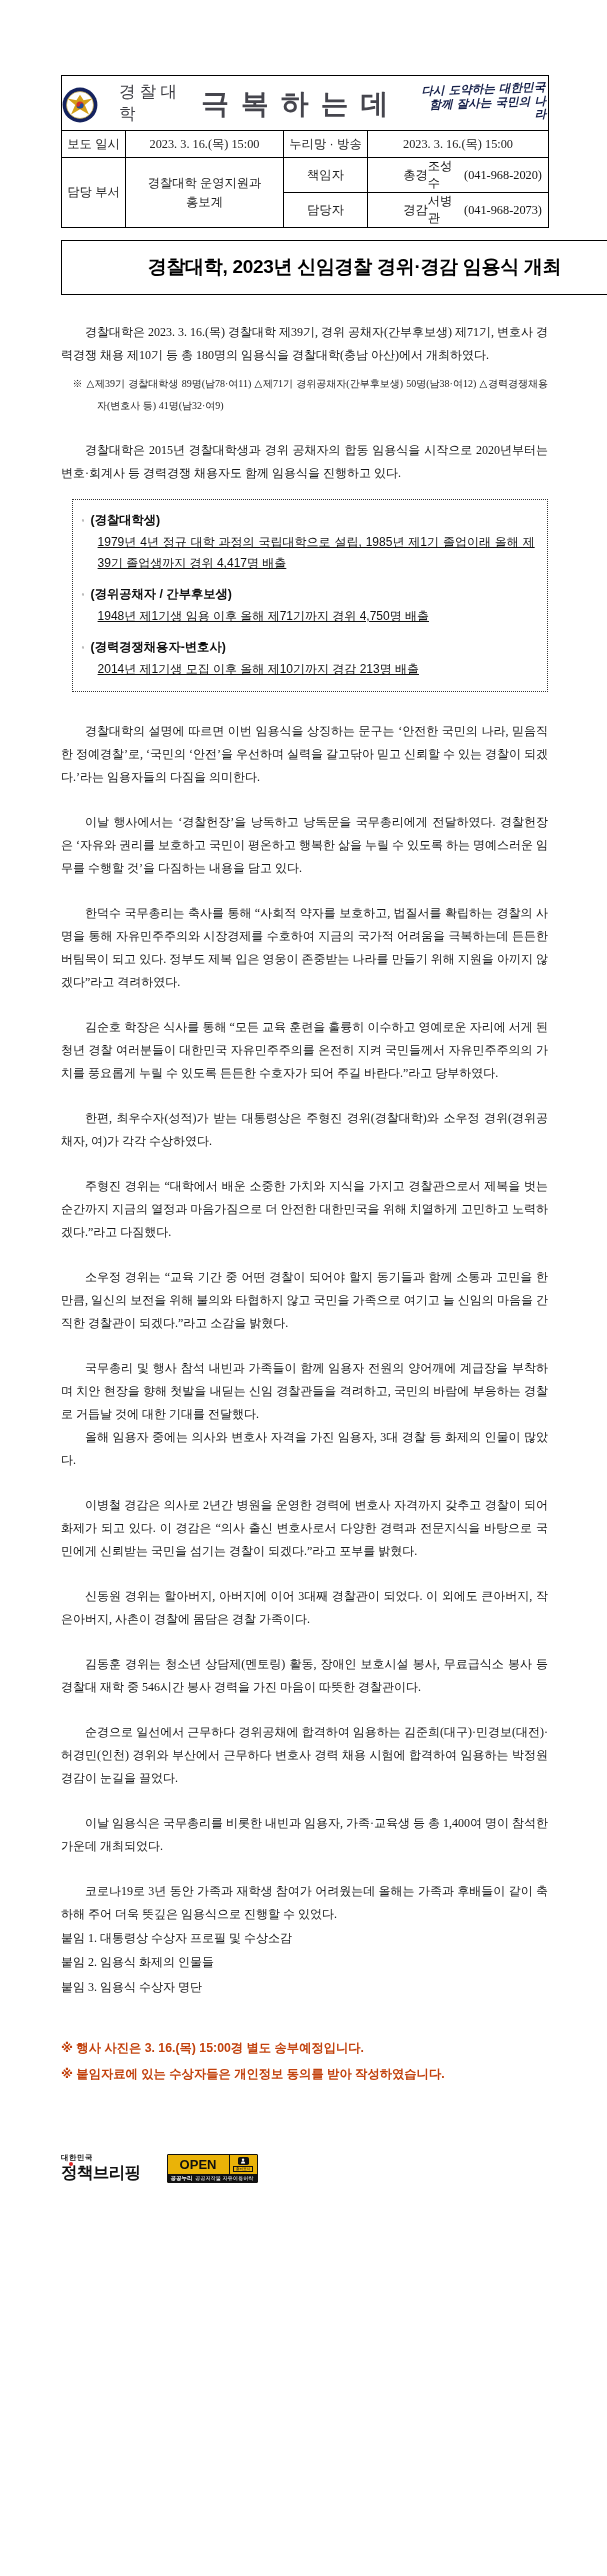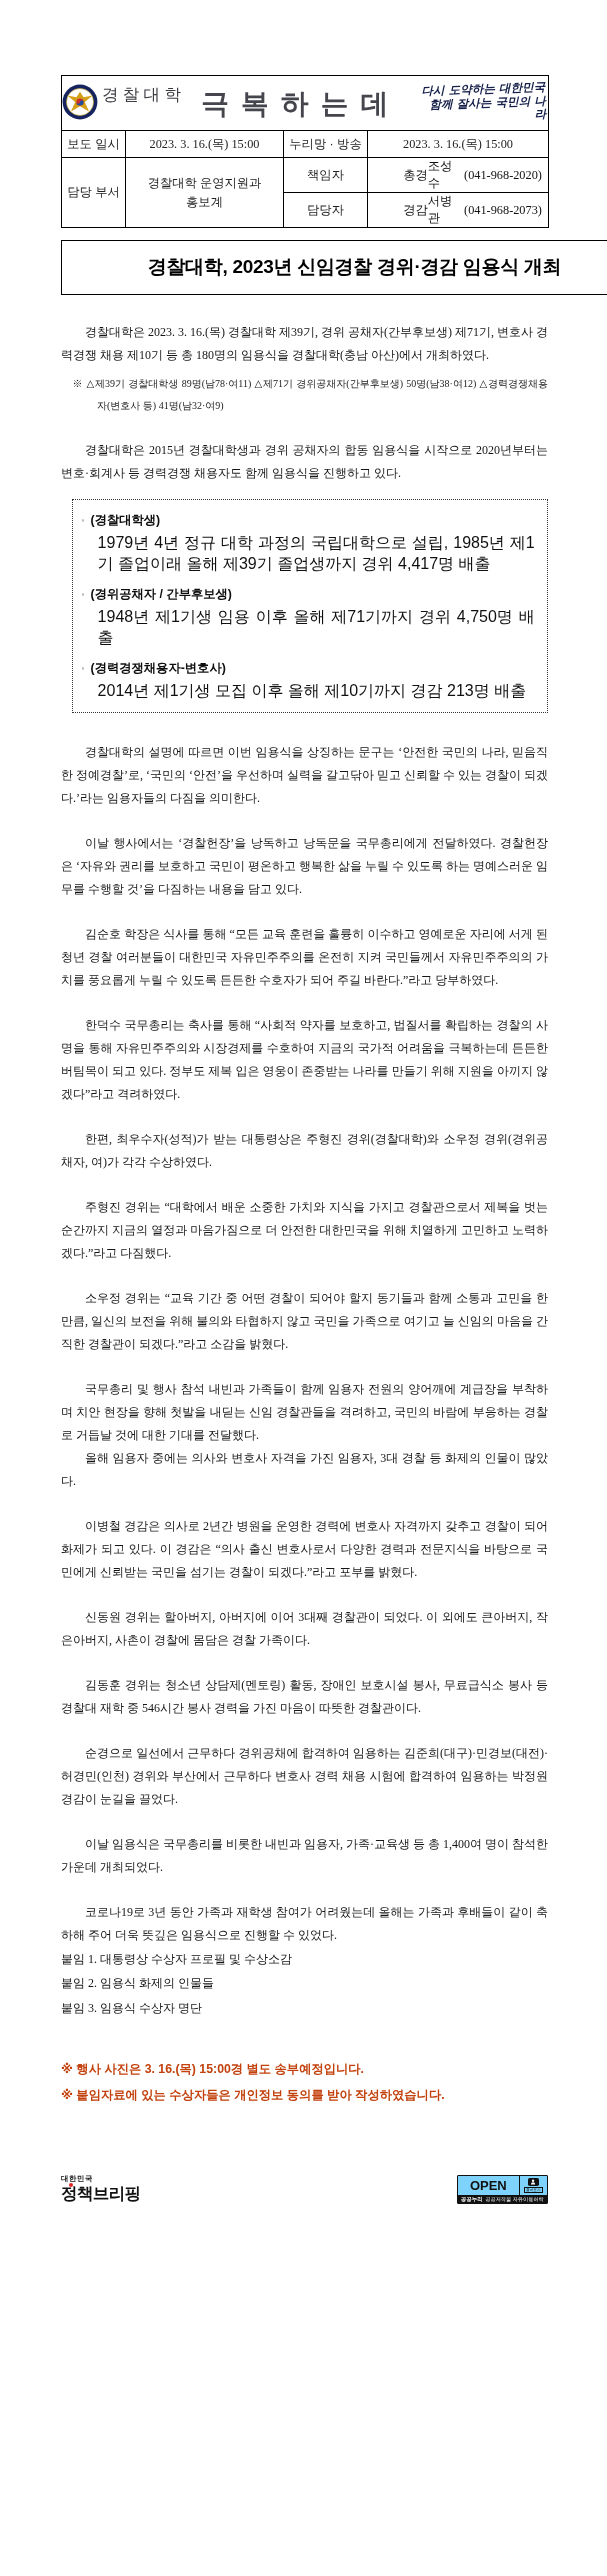--- a/index.html
+++ b/index.html
@@ -5,21 +5,21 @@
   html,body{margin:0;padding:0;background:#ffffff;}
   body{width:608px;font-family:"Liberation Serif","DejaVu Serif",serif;color:#111;}
   .page{box-sizing:border-box;width:608px;min-height:2576px;padding:75px 59px 37px 61px;background:#fff;}
 
   
   table.head{border-collapse:collapse;width:487px;table-layout:fixed;}
   table.head td{border:0.6px solid #000;padding:0;vertical-align:middle;}
   table.head{border:1.2px solid #000;}
   td.brandcell{height:54px;padding:2.5px 6.1px;}
   .brandrow{display:flex;align-items:center;width:100%;}
-  .brand-left{display:flex;align-items:flex-start;gap:4px;min-width:138px;}
+  .brand-left{display:flex;align-items:flex-end;gap:21px;min-width:138px;}
   .org-name{font-family:"Liberation Sans","DejaVu Sans",sans-serif;font-size:16.5px;color:#3c3c42;letter-spacing:4.3px;font-weight:400;}
   .doc-type{font-family:"Liberation Sans","DejaVu Sans",sans-serif;font-size:27.6px;font-weight:700;color:#45454d;letter-spacing:12.3px;white-space:nowrap;margin-left:1.2px;}
   .slogan{margin-left:auto;text-align:right;font-family:"DejaVu Sans","Liberation Sans",sans-serif;font-style:italic;font-weight:700;color:#16204a;transform:rotate(-2deg);padding-right:2.5px;}
   .slogan .l1{font-size:11.6px;line-height:13.5px;}
   .slogan .l2{font-size:11.6px;line-height:13.5px;padding-left:21px;}
   td.lab{background:#fff;text-align:center;font-family:"Liberation Sans","DejaVu Sans",sans-serif;font-size:12.3px;color:#222;}
   td.val{text-align:center;font-size:12.3px;color:#222;}
   .h-r2{height:27px;}
   .h-r3{height:20px;}
   .h-r4{height:19.6px;}
@@ -39,35 +39,35 @@
   p.bp.first{margin-top:26px;}
   p.bp.tight{margin-top:0;}
   p.bp.after-box{margin-top:28px;}
   .note{margin:6.1px 0 0 0;font-size:10px;line-height:22px;color:#1b1b1b;padding-left:36px;text-indent:-24.5px;text-align:justify;}
 
   .info-box{margin-top:14.7px;margin-left:11px;border:1.2px dotted #333;padding:9.8px 12.3px 11px 8.6px;width:476px;box-sizing:border-box;}
   .ib-item{margin-top:9.8px;}
   .ib-item:first-child{margin-top:0;}
   .ib-head{display:flex;align-items:baseline;gap:6.1px;font-family:"Liberation Sans","DejaVu Sans",sans-serif;font-size:12.3px;font-weight:700;color:#0d0d0d;line-height:21px;}
   .ib-bullet{font-size:8px;color:#333;transform:translateY(-1.2px);}
-  .ib-desc{margin-left:16px;font-family:"Liberation Sans","DejaVu Sans",sans-serif;font-size:16px;font-weight:400;line-height:21px;color:#101010;text-align:justify;}
+  .ib-desc{margin-left:16px;font-family:"Liberation Sans","DejaVu Sans",sans-serif;font-size:12px;font-weight:400;line-height:21px;color:#101010;text-align:justify;text-decoration:underline;}
 
   .attachments{}
   .attach-line{font-size:12px;line-height:24.5px;color:#151515;}
 
   .foot-notes{margin-top:36px;}
   .fn-line{font-family:"Liberation Sans","DejaVu Sans",sans-serif;font-weight:700;font-size:12.3px;line-height:26px;color:#c2410c;}
 
   
-  .footer{margin-top:66px;display:flex;justify-content:space-between;align-items:flex-end;gap:4px;padding-right:1.2px;}
+  .footer{margin-top:66px;display:flex;justify-content:flex-start;align-items:flex-end;gap:26px;padding-right:1.2px;}
   .pb-logo{position:relative;text-align:left;padding-bottom:1.2px;}
   .pb-top{font-family:"Liberation Sans","DejaVu Sans",sans-serif;font-size:7.4px;font-weight:700;color:#111;letter-spacing:0.6px;}
   .pb-main{font-family:"Liberation Sans","DejaVu Sans",sans-serif;font-size:16.5px;font-weight:800;color:#111;letter-spacing:-0.6px;line-height:18.4px;}
   .pb-dot{position:absolute;left:8px;top:8.6px;width:4.3px;height:4.3px;border-radius:50%;background:#e02424;}
-  .open-badge{width:89px;border:1.2px solid #111;border-radius:1px;overflow:hidden;background:#7dd3fc;font-family:"Liberation Sans","DejaVu Sans",sans-serif;}
+  .open-badge{width:89px;border:1.2px solid #111;border-radius:1px;overflow:hidden;background:#eab308;font-family:"Liberation Sans","DejaVu Sans",sans-serif;}
   .open-top{display:flex;align-items:stretch;height:18.4px;}
   .open-left{flex:1;display:flex;align-items:center;justify-content:center;font-size:13px;font-weight:800;color:#111;letter-spacing:0px;}
   .open-left::first-letter{color:#00a23f;}
   .open-right{width:27px;border-left:1.2px solid #111;display:flex;flex-direction:column;align-items:center;justify-content:center;gap:0.6px;padding:1.2px 0;}
   .person-box{width:11px;height:8px;background:#111;border-radius:1.8px;display:flex;align-items:center;justify-content:center;}
   .source-tag{font-size:3.7px;border:0.6px solid #111;padding:0 1.2px;line-height:4.3px;color:#111;}
   .open-bar{background:#111;color:#fff;font-size:5.2px;line-height:8px;display:flex;gap:2.5px;justify-content:center;align-items:center;}
   .open-bar b{font-size:5.5px;}
 </style>
 </head>
@@ -172,22 +172,22 @@
         <div class="ib-head">
           <span class="ib-bullet">◦</span>
           <span>(경력경쟁채용자-변호사)</span>
         </div>
         <div class="ib-desc">2014년 제1기생 모집 이후 올해 제10기까지 경감 213명 배출</div>
       </div>
     </div>
 
     <p class="bp after-box">경찰대학의 설명에 따르면 이번 임용식을 상징하는 문구는 ‘안전한 국민의 나라, 믿음직한 정예경찰’로, ‘국민의 ‘안전’을 우선하며 실력을 갈고닦아 믿고 신뢰할 수 있는 경찰이 되겠다.’라는 임용자들의 다짐을 의미한다.</p>
     <p class="bp">이날 행사에서는 ‘경찰헌장’을 낭독하고 낭독문을 국무총리에게 전달하였다. 경찰헌장은 ‘자유와 권리를 보호하고 국민이 평온하고 행복한 삶을 누릴 수 있도록 하는 명예스러운 임무를 수행할 것’을 다짐하는 내용을 담고 있다.</p>
+    <p class="bp">한덕수 국무총리는 축사를 통해 “사회적 약자를 보호하고, 법질서를 확립하는 경찰의 사명을 통해 자유민주주의와 시장경제를 수호하여 지금의 국가적 어려움을 극복하는데 든든한 버팀목이 되고 있다. 정부도 제복 입은 영웅이 존중받는 나라를 만들기 위해 지원을 아끼지 않겠다”라고 격려하였다.</p>
     <p class="bp">김순호 학장은 식사를 통해 “모든 교육 훈련을 훌륭히 이수하고 영예로운 자리에 서게 된 청년 경찰 여러분들이 대한민국 자유민주주의를 온전히 지켜 국민들께서 자유민주주의의 가치를 풍요롭게 누릴 수 있도록 든든한 수호자가 되어 주길 바란다.”라고 당부하였다.</p>
-    <p class="bp">한덕수 국무총리는 축사를 통해 “사회적 약자를 보호하고, 법질서를 확립하는 경찰의 사명을 통해 자유민주주의와 시장경제를 수호하여 지금의 국가적 어려움을 극복하는데 든든한 버팀목이 되고 있다. 정부도 제복 입은 영웅이 존중받는 나라를 만들기 위해 지원을 아끼지 않겠다”라고 격려하였다.</p>
     <p class="bp">한편, 최우수자(성적)가 받는 대통령상은 주형진 경위(경찰대학)와 소우정 경위(경위공채자, 여)가 각각 수상하였다.</p>
     <p class="bp">주형진 경위는 “대학에서 배운 소중한 가치와 지식을 가지고 경찰관으로서 제복을 벗는 순간까지 지금의 열정과 마음가짐으로 더 안전한 대한민국을 위해 치열하게 고민하고 노력하겠다.”라고 다짐했다.</p>
     <p class="bp">소우정 경위는 “교육 기간 중 어떤 경찰이 되어야 할지 동기들과 함께 소통과 고민을 한 만큼, 일신의 보전을 위해 불의와 타협하지 않고 국민을 가족으로 여기고 늘 신임의 마음을 간직한 경찰관이 되겠다.”라고 소감을 밝혔다.</p>
     <p class="bp">국무총리 및 행사 참석 내빈과 가족들이 함께 임용자 전원의 양어깨에 계급장을 부착하며 치안 현장을 향해 첫발을 내딛는 신임 경찰관들을 격려하고, 국민의 바람에 부응하는 경찰로 거듭날 것에 대한 기대를 전달했다.</p>
     <p class="bp tight">올해 임용자 중에는 의사와 변호사 자격을 가진 임용자, 3대 경찰 등 화제의 인물이 많았다.</p>
     <p class="bp">이병철 경감은 의사로 2년간 병원을 운영한 경력에 변호사 자격까지 갖추고 경찰이 되어 화제가 되고 있다. 이 경감은 “의사 출신 변호사로서 다양한 경력과 전문지식을 바탕으로 국민에게 신뢰받는 국민을 섬기는 경찰이 되겠다.”라고 포부를 밝혔다.</p>
     <p class="bp">신동원 경위는 할아버지, 아버지에 이어 3대째 경찰관이 되었다. 이 외에도 큰아버지, 작은아버지, 사촌이 경찰에 몸담은 경찰 가족이다.</p>
     <p class="bp">김동훈 경위는 청소년 상담제(멘토링) 활동, 장애인 보호시설 봉사, 무료급식소 봉사 등 경찰대 재학 중 546시간 봉사 경력을 가진 마음이 따뜻한 경찰관이다.</p>
     <p class="bp">순경으로 일선에서 근무하다 경위공채에 합격하여 임용하는 김준희(대구)·민경보(대전)·허경민(인천) 경위와 부산에서 근무하다 변호사 경력 채용 시험에 합격하여 임용하는 박정원 경감이 눈길을 끌었다.</p>
     <p class="bp">이날 임용식은 국무총리를 비롯한 내빈과 임용자, 가족·교육생 등 총 1,400여 명이 참석한 가운데 개최되었다.</p>

